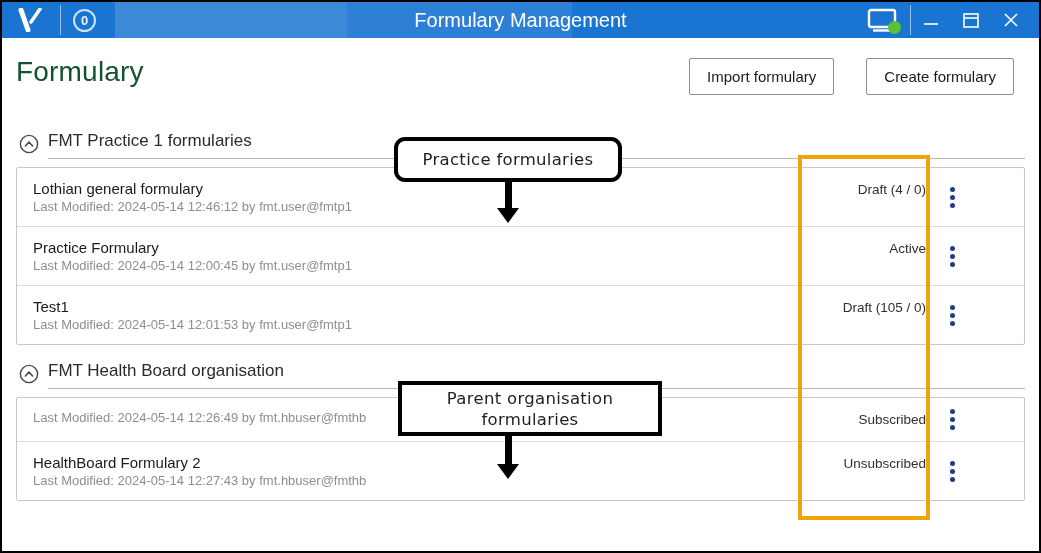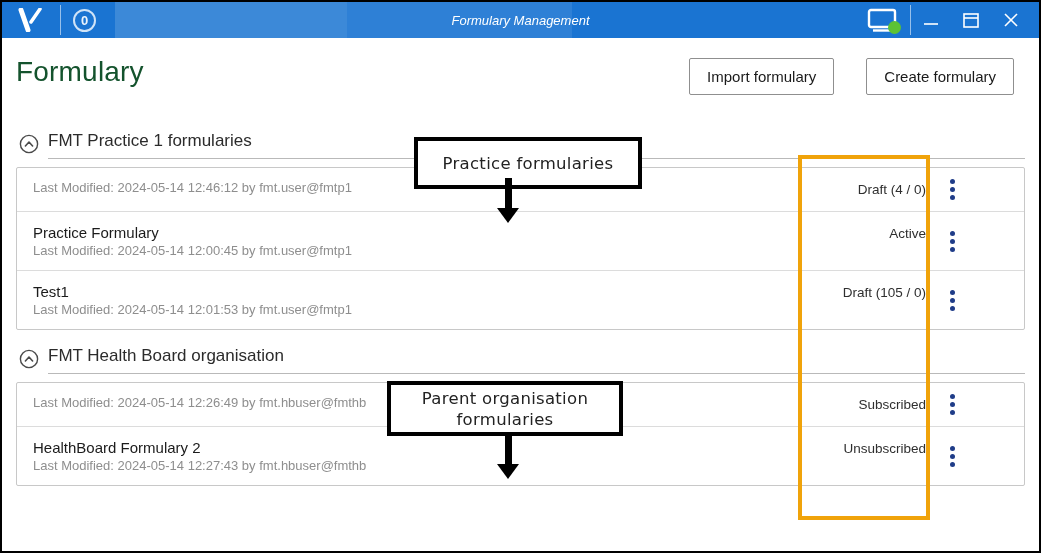--- a/index.html
+++ b/index.html
@@ -24,21 +24,21 @@
   .logo { width:58px; height:36px; display:flex; align-items:center; justify-content:center; }
   .tb-sep { width:1px; height:30px; background:rgba(255,255,255,.55); }
   .badge {
     width:23px; height:23px; border:2px solid #cfe3f7; border-radius:50%;
     display:flex; align-items:center; justify-content:center;
     font-size:13px; color:#eaf3fc; margin-left:12px; font-weight:bold;
   }
   .tb-title {
     position:absolute; left:0; right:0; top:0; height:36px; z-index:1;
     display:flex; align-items:center; justify-content:center;
-    font-size:13px; color:#fff;font-style:italic;
+    font-size:20px; color:#fff;
   }
   .tb-right { margin-left:auto; display:flex; align-items:center; height:100%;
               position:relative; z-index:2; padding-right:8px; }
   .tb-btn { width:40px; height:36px; display:flex; align-items:center;
             justify-content:center; cursor:default; }
   .monitor-wrap { position:relative; width:44px; height:36px; display:flex;
                   align-items:center; justify-content:center; margin-right:6px; }
   .green-dot { position:absolute; right:3px; bottom:4px; width:13px; height:13px;
                border-radius:50%; background:#5cc234; }
 
@@ -74,22 +74,22 @@
            align-items:center; gap:3px; margin:0 52px 0 6px; cursor:pointer; }
   .kebab i { width:5px; height:5px; border-radius:50%; background:#1f3c88; display:block; }
 
   
   .hl-box { position:absolute; left:796px; top:153px; width:132px; height:365px;
             border:4px solid #f0a30a; pointer-events:none; }
   .callout { position:absolute; border:4px solid #000; background:#fff;
              display:flex; align-items:center; justify-content:center; text-align:center;
              font-family:"DejaVu Sans", sans-serif; letter-spacing:.3px;
              font-size:16.5px; color:#222; line-height:21px; }
-  .callout-1 { left:412px; top:135px; width:228px; height:52px; }
-  .callout-2 { left:385px; top:379px; width:236px; height:55px; }
+  .callout-1 { left:392px; top:135px; width:228px; height:45px;border-radius:11px; }
+  .callout-2 { left:396px; top:379px; width:264px; height:55px; }
   .arrow-stem { position:absolute; width:7px; background:#000; }
   .stem-1 { left:503px; top:176px; height:31px; }
   .stem-2 { left:503px; top:434px; height:29px; }
   .arrow-head { position:absolute; width:0; height:0;
                 border-left:11px solid transparent; border-right:11px solid transparent;
                 border-top:15px solid #000; }
   .head-1 { left:495px; top:206px; }
   .head-2 { left:495px; top:462px; }
 </style>
 </head>
@@ -159,20 +159,21 @@
           </svg>
         </div>
         <div class="section-title-wrap">
           <span class="section-title">FMT Practice 1 formularies</span>
         </div>
       </div>
       <div class="card">
 
         <div class="row">
           <div class="row-info">
+            <div class="row-name">Lothian general formulary</div>
             <div class="row-modified">Last Modified: 2024-05-14 12:46:12 by fmt.user@fmtp1</div>
           </div>
           <div class="row-status">Draft (4 / 0)</div>
           <div class="kebab">
             <i></i>
               <i></i>
               <i></i>
           </div>
         </div>
 

